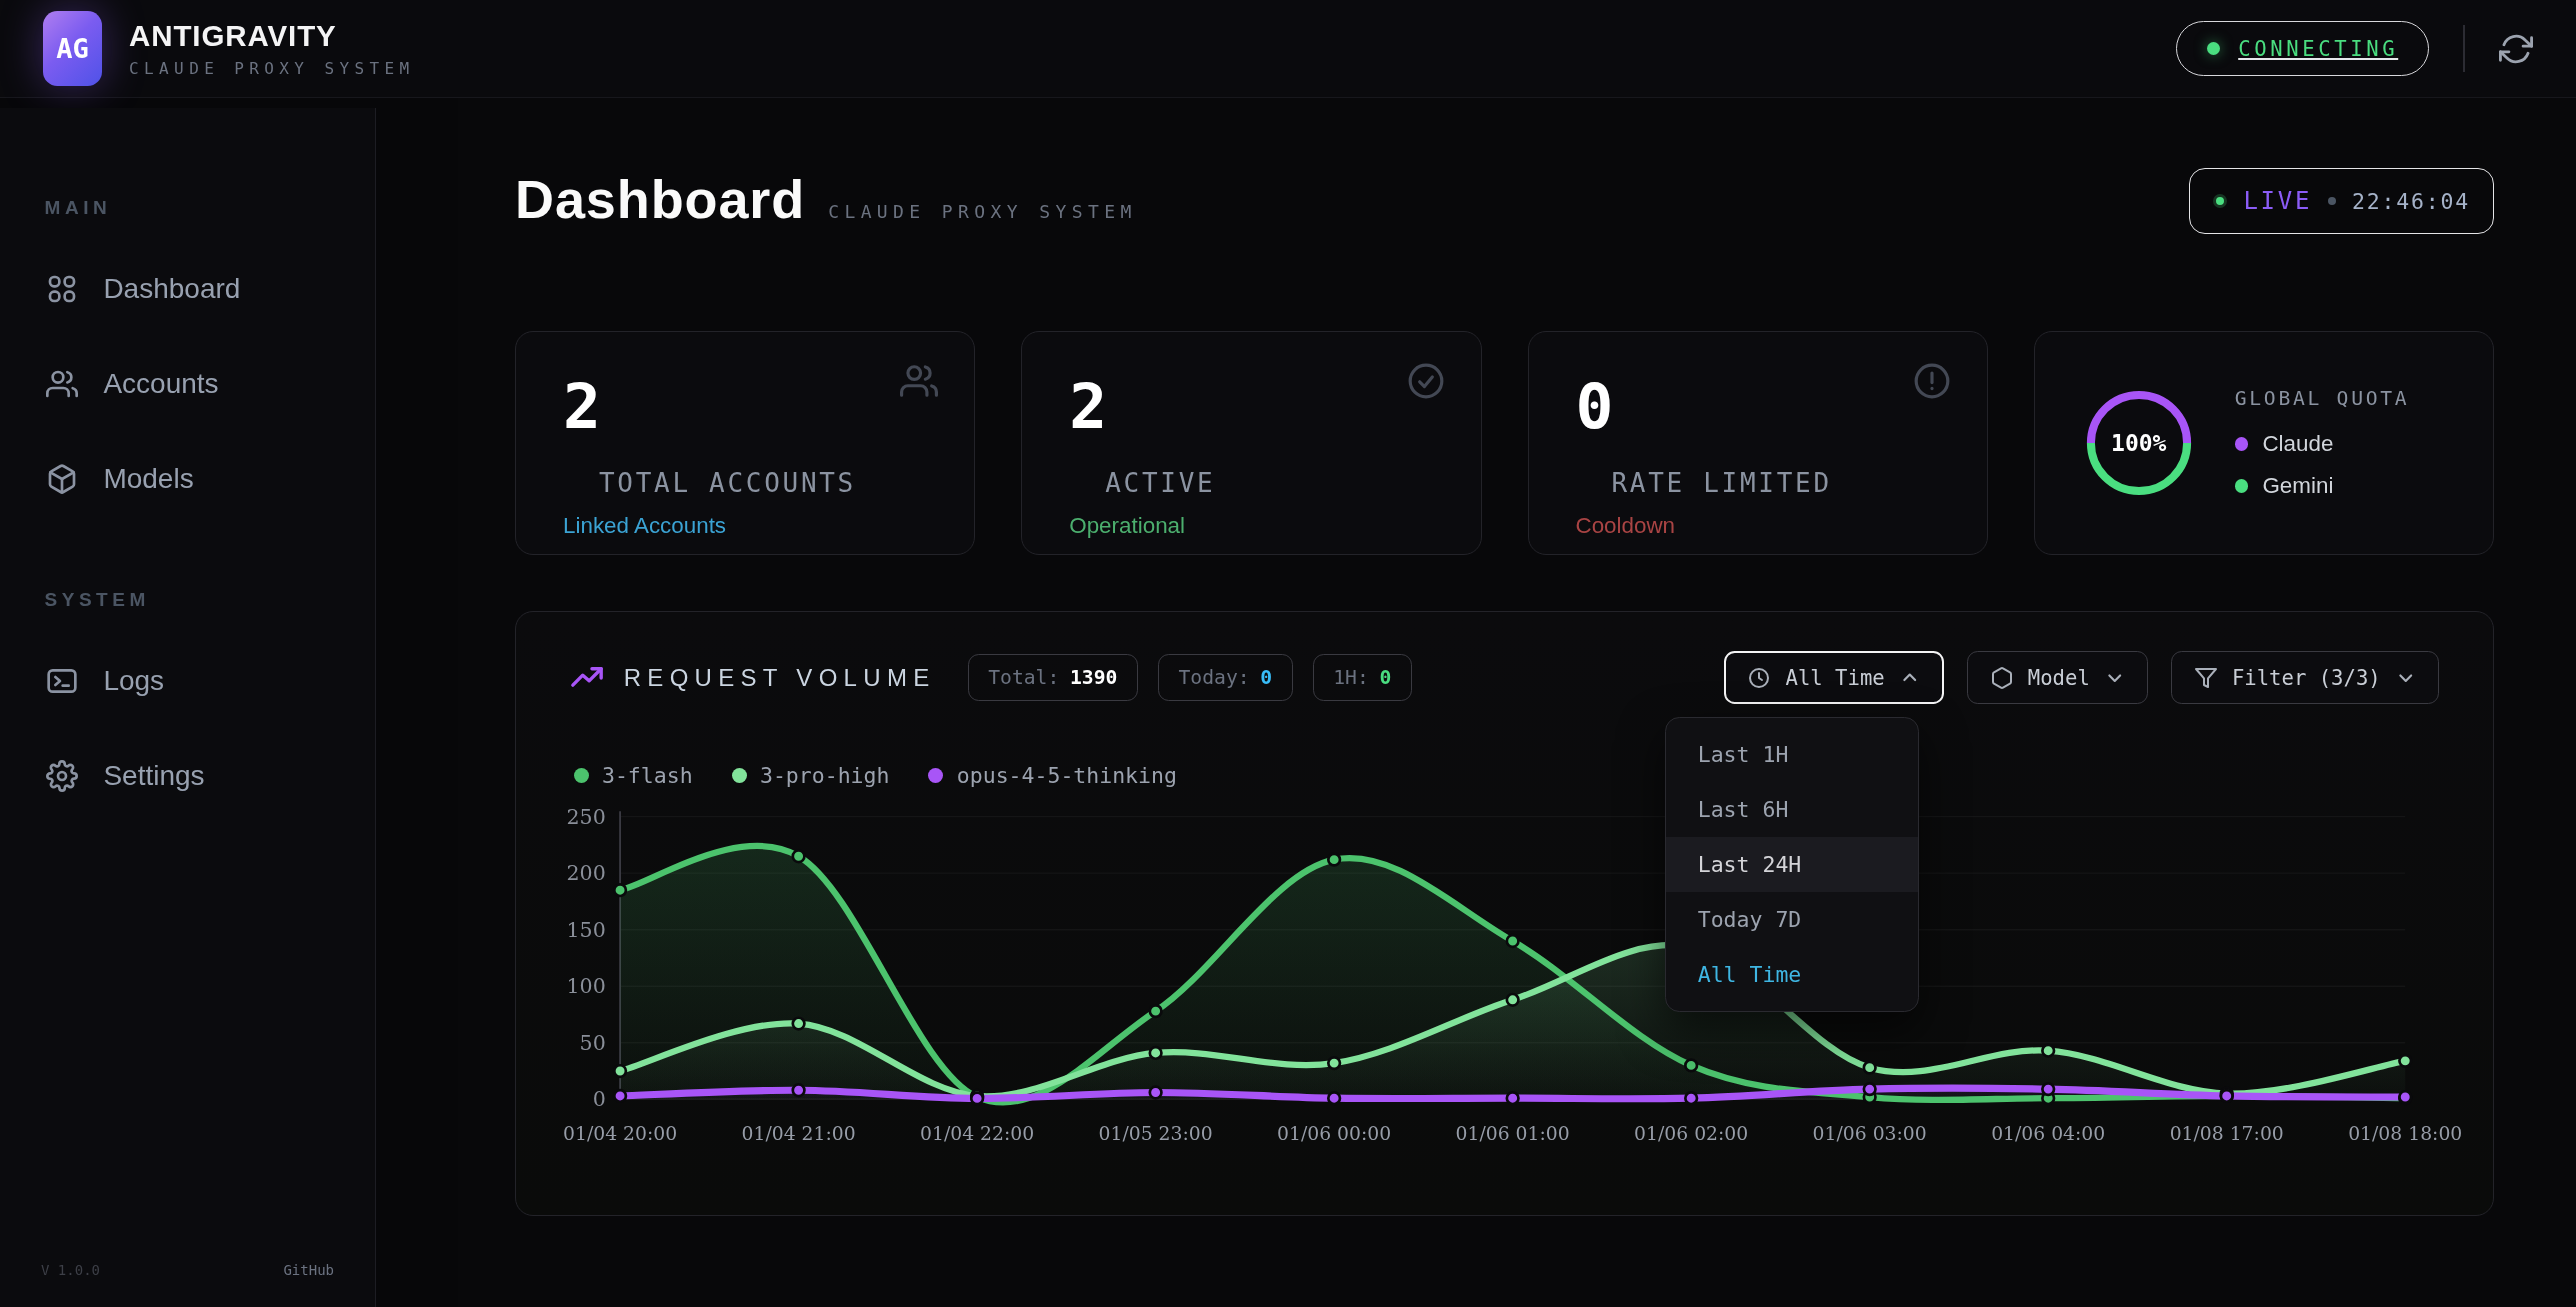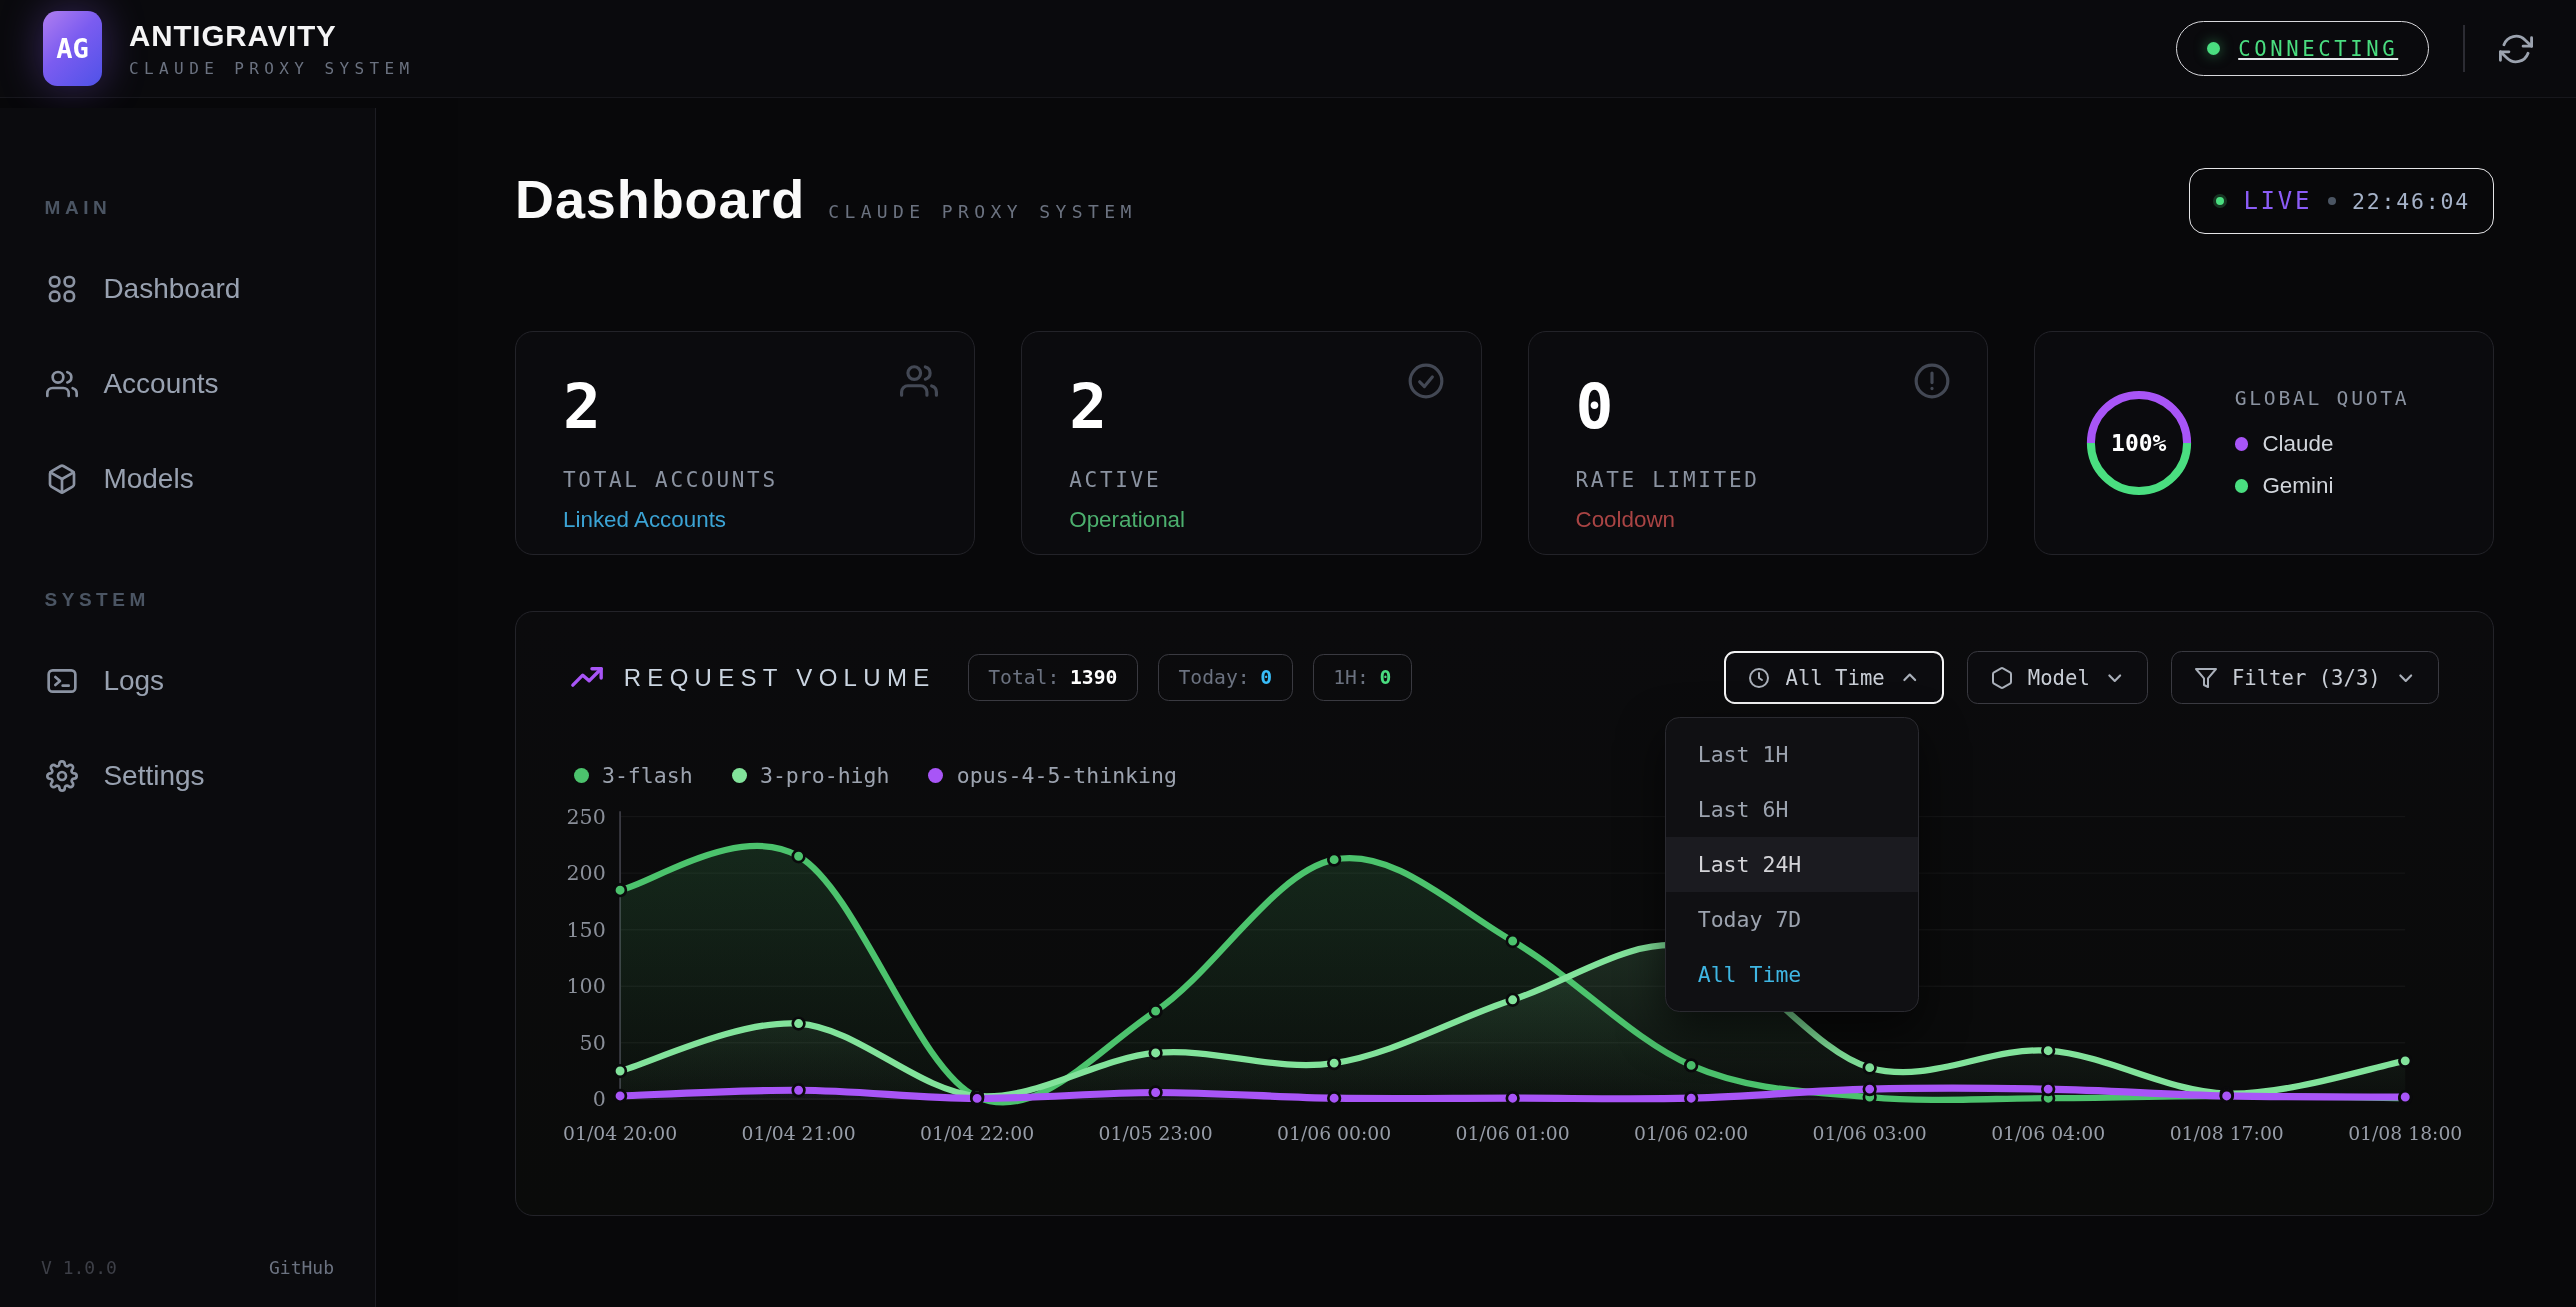--- a/index.html
+++ b/index.html
@@ -25,42 +25,42 @@
   .icon { display:inline-block; }
   .icon svg { display:block; }
 
   
   .sidebar { position:absolute; top:108px; left:0; bottom:0; width:376px; background:#0b0b0e;
              border-right:1.8px solid #1d1d23; padding:55px 41px 81px 41px; }
   .nav-section-label { font-size:19px; font-weight:bold; letter-spacing:4.5px; color:#4b5563; margin:34px 0 41px 3.6px; }
   .nav-item { display:flex; align-items:center; gap:25px; color:#98a1b0; font-size:28px; padding:12.5px 5.4px; margin-bottom:38px; cursor:pointer; }
   .nav-item .icon { color:#8b93a2; }
   .sidebar-footer { position:absolute; left:41px; right:41px; bottom:30px; display:flex; justify-content:space-between;
-             font-family:"DejaVu Sans Mono", monospace; font-size:18px; }
+             font-family:"DejaVu Sans Mono", monospace; font-size:14px; }
   .version { color:#3d3f47; }
   .github-link { color:#6b7280; cursor:pointer; }
 
   
   .main { position:absolute; top:98px; left:458px; right:0; bottom:0; padding:70px 82px 0 57px; background:#08080a; }
   .page-header { display:flex; align-items:flex-start; justify-content:space-between; }
   .title-wrap { display:flex; align-items:baseline; gap:23px; }
   .page-title { font-size:54px; font-weight:bold; color:#fafafa; letter-spacing:0.9px; }
   .page-subtitle { font-family:"DejaVu Sans Mono", monospace; font-size:18px; color:#6b7280; letter-spacing:5.4px; }
   .live-pill { display:flex; align-items:center; gap:16px; border:1.8px solid #e4e4e7; border-radius:16px; padding:18px 23px; }
   .live-dot { width:14.3px; height:14.3px; border-radius:50%; background:#4ade80; border:3.6px solid #173523; }
   .live-label { font-family:"DejaVu Sans Mono", monospace; font-size:24px; color:#8b5cf6; letter-spacing:2.7px; }
   .live-sep { width:8px; height:8px; border-radius:50%; background:#4b5563; }
   .live-time { font-family:"DejaVu Sans Mono", monospace; font-size:21.5px; color:#a5b2c8; letter-spacing:1.8px; }
 
   
   .stats-row { display:flex; gap:46px; margin-top:97px; }
   .stat-card { flex:1; height:224px; background:#0b0b0e; border:1.8px solid #232329; border-radius:18px;
                padding:38px 47px; position:relative; }
   .stat-value { font-family:"DejaVu Sans Mono", monospace; font-weight:bold; font-size:63px; color:#ffffff; line-height:1; margin-top:5.4px; }
-  .stat-label { margin-top:30px; font-family:"DejaVu Sans Mono", monospace; font-size:21px; letter-spacing:2.7px; color:#8b93a1; }
+  .stat-label { margin-top:30px; font-family:"DejaVu Sans Mono", monospace; font-size:26px; letter-spacing:2.7px; color:#8b93a1;margin-left:36px; }
   .stat-sub { margin-top:14.3px; font-size:22.4px; }
   .sub-accounts { color:#3ba3d4; }
   .sub-active { color:#4caf6e; }
   .sub-rate { color:#a94444; }
   .stat-corner-icon { position:absolute; top:30px; right:36px; color:#434854; }
 
   .quota-card { display:flex; align-items:center; gap:39px; }
   .quota-ring-wrap { position:relative; width:114px; height:114px; flex:0 0 auto; }
   .quota-pct { position:absolute; inset:0; display:flex; align-items:center; justify-content:center;
                font-family:"DejaVu Sans Mono", monospace; font-weight:bold; font-size:23px; color:#ffffff; }

